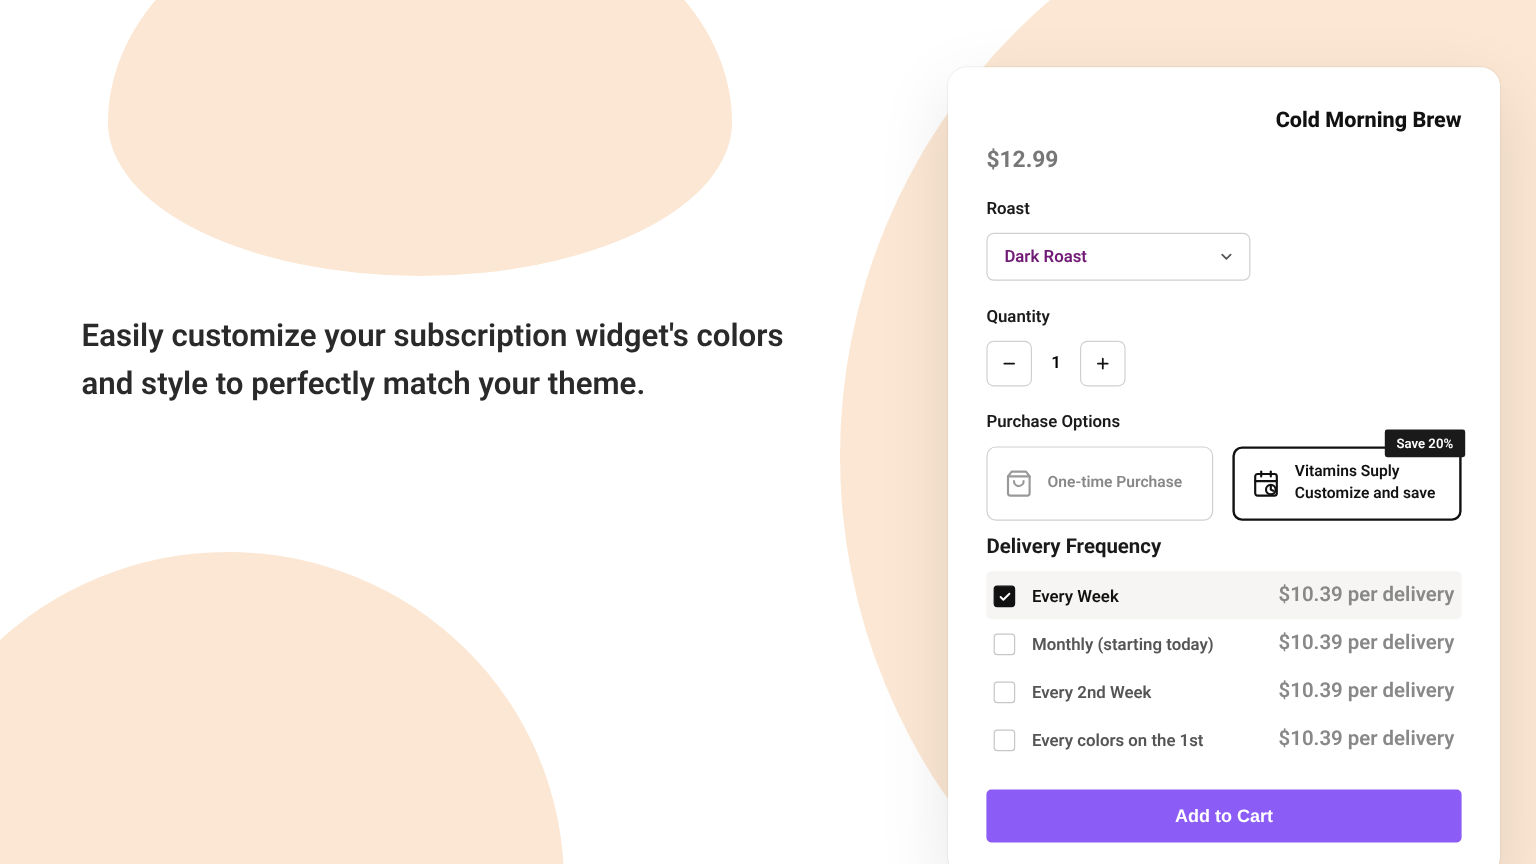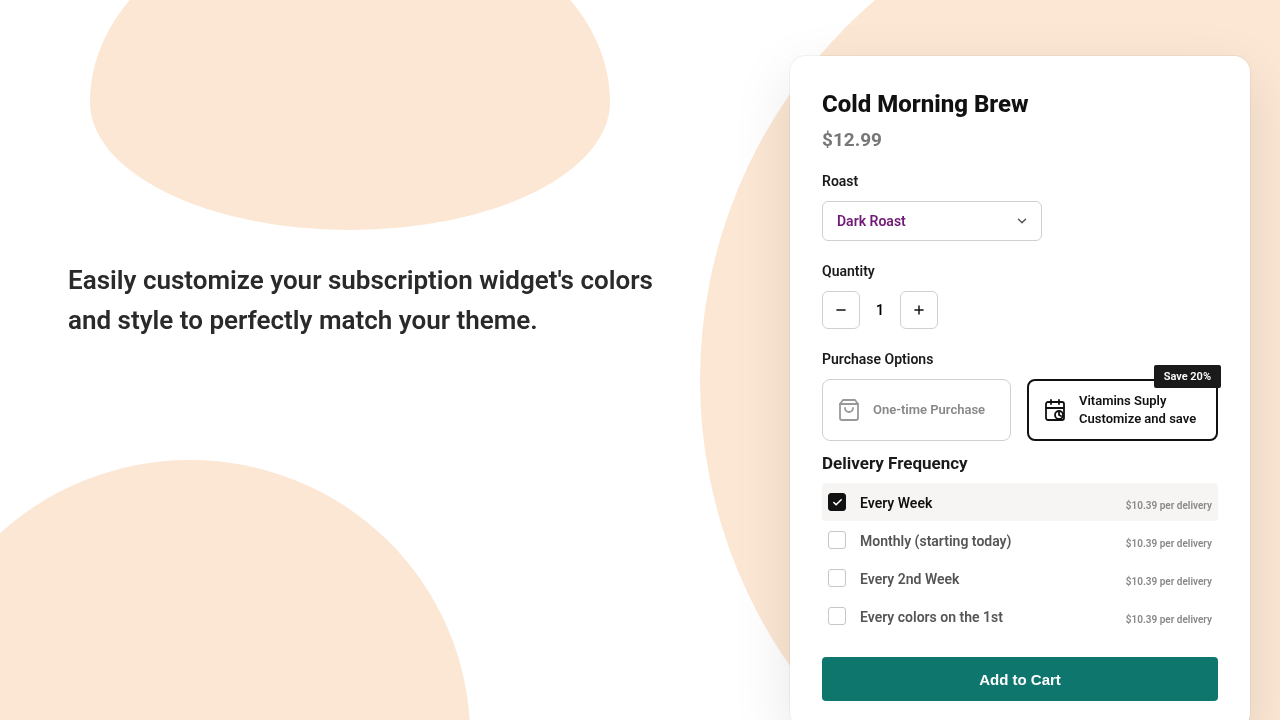--- a/index.html
+++ b/index.html
@@ -5,43 +5,43 @@
 * { margin:0; padding:0; box-sizing:border-box; }
 html,body { width:1280px; height:720px; font-family:-apple-system,BlinkMacSystemFont,"Segoe UI",Roboto,Helvetica,Arial,sans-serif; background:#fff; overflow:hidden; position:relative; }
 .blob-top { position:absolute; top:-90px; left:90px; width:520px; height:320px; background:#fbe7d3; border-radius:50% 50% 50% 50% / 60% 60% 40% 40%; z-index:0; }
 .blob-bottom { position:absolute; bottom:-200px; left:-90px; width:560px; height:460px; background:#fbe7d3; border-radius:50% 50% 50% 50% / 60% 60% 40% 40%; z-index:0; }
 .blob-right { position:absolute; top:-120px; right:-420px; width:1000px; height:1000px; background:#fbe7d3; border-radius:50%; z-index:0; }
 .left { position:absolute; left:68px; top:228px; width:600px; z-index:2; }
 .headline { font-size:44px; font-weight:800; line-height:1.25; color:#1a1a1a; letter-spacing:-0.5px; }
 .headline .accent { color:#f58220; }
 .subtext { margin-top:32px; font-size:26px; font-weight:600; color:#2a2a2a; line-height:1.55; }
 .card { position:absolute; right:30px; top:56px; width:460px; background:#fff; border-radius:16px; box-shadow:0 0 0 1px rgba(0,0,0,0.04), 0 20px 60px rgba(0,0,0,0.10); padding:34px 32px 28px; z-index:3; }
-.product-title { font-size:24px; font-weight:800; color:#111; }
+.product-title { font-size:18px; font-weight:800; color:#111;text-align:right; }
 .price { margin-top:10px; font-size:19px; font-weight:700; color:#777; }
 .field-label { margin-top:22px; font-size:14px; font-weight:600; color:#1a1a1a; }
 .select { margin-top:12px; width:220px; height:40px; border:1px solid #d0d0d0; border-radius:6px; display:flex; align-items:center; justify-content:space-between; padding:0 12px 0 14px; font-size:14px; font-weight:600; color:#701a75; cursor:pointer; }
 .qty-row { margin-top:12px; display:flex; align-items:center; }
 .qty-btn { width:38px; height:38px; border:1px solid #d0d0d0; border-radius:6px; display:flex; align-items:center; justify-content:center; cursor:pointer; color:#111; }
 .qty-val { width:40px; text-align:center; font-size:14px; font-weight:600; }
 .purchase-row { margin-top:12px; display:flex; gap:16px; position:relative; }
 .purchase-opt { flex:1; height:62px; border:1px solid #d0d0d0; border-radius:8px; display:flex; align-items:center; gap:12px; padding:0 14px; cursor:pointer; position:relative; }
 .purchase-opt.selected { border:2px solid #111; }
 .purchase-opt .opt-text { font-size:13px; font-weight:600; color:#888; line-height:1.35; }
 .purchase-opt.selected .opt-text { color:#111; }
 .badge { position:absolute; top:-16px; right:-5px; background:#1a1a1a; color:#fff; padding:5px 10px; font-size:11px; font-weight:600; border-radius:2px; white-space:nowrap; }
 .freq-label { margin-top:12px; font-size:17px; font-weight:700; color:#1a1a1a; }
 .freq-list { margin-top:10px; }
 .freq-item { display:flex; align-items:flex-end; padding:10px 6px; font-size:14px; cursor:pointer; border-radius:4px; }
 .freq-item.selected { background:#f7f5f3; }
 .checkbox { width:18px; height:18px; border:1.5px solid #c6c6c6; border-radius:3px; flex:none; display:flex; align-items:center; justify-content:center; }
 .checkbox.checked { background:#111; border-color:#111; }
 .freq-name { margin-left:14px; font-weight:600; color:#555; flex:1; }
 .freq-item.selected .freq-name { color:#111; }
-.freq-price { font-size:10px; font-weight:600; color:#888; }
-.cart-btn { margin-top:22px; width:100%; height:44px; background:#0f766e; color:#fff; border:none; border-radius:4px; font-size:15px; font-weight:600; cursor:pointer; }
+.freq-price { font-size:17px; font-weight:600; color:#888; }
+.cart-btn { margin-top:22px; width:100%; height:44px; background:#8b5cf6; color:#fff; border:none; border-radius:4px; font-size:15px; font-weight:600; cursor:pointer; }
 svg { display:block; }
 </style>
 </head>
 <body>
 
 <div class="blob-top"></div>
 <div class="blob-bottom"></div>
 <div class="blob-right"></div>
 
 <div class="left">

